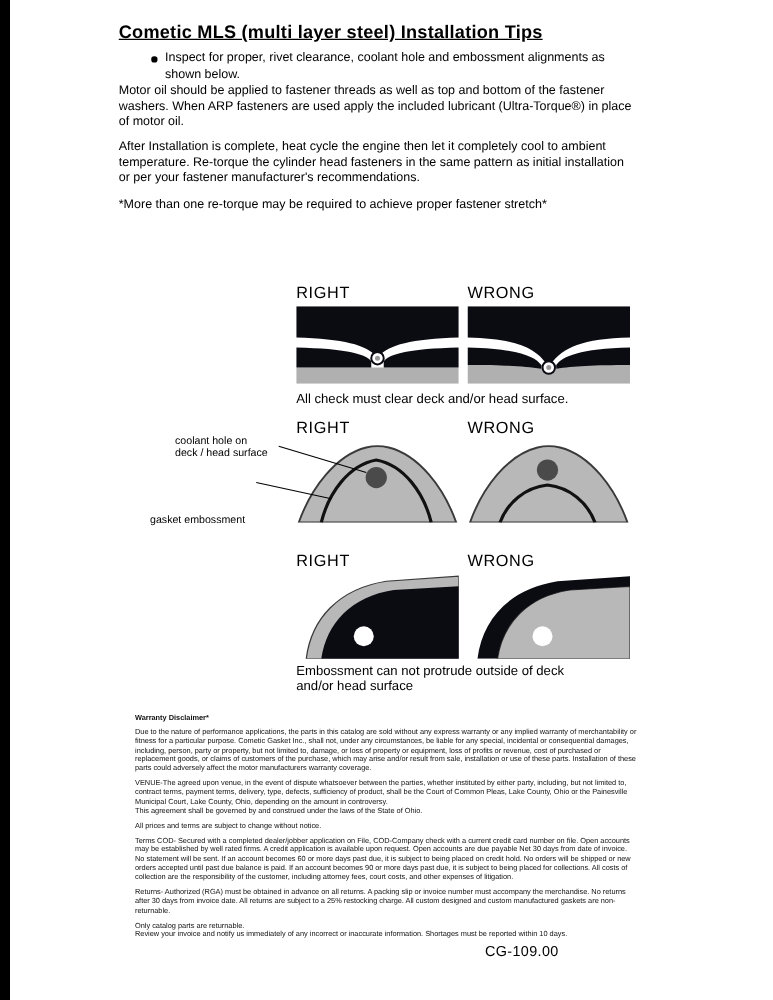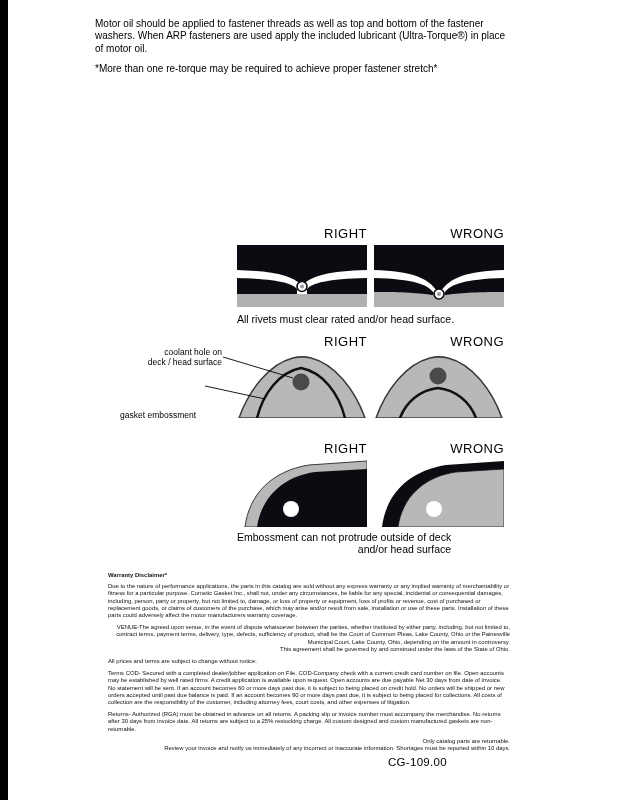--- a/index.html
+++ b/index.html
@@ -27,25 +27,25 @@
     content:""; position:absolute; left:0; top:4px; width:4.6px; height:4.6px;
     background:#000; border-radius:50%;
   }
   .diesel-heading { font-size:12.5px; font-weight:bold; margin:11px 0 8px 0; }
   .head-block p { font-size:10px; line-height:12.4px; margin:0 0 8px 0; width:414px; }
   .note { margin-top:2px; }
 
   
   .diagram-area { position:absolute; left:95px; top:226px; width:480px; height:332px; }
   .diagram-area * { position:absolute; }
-  .fig-label { width:130px; text-align:right; font-size:13px; letter-spacing:0.5px; }
+  .fig-label { width:130px; text-align:left; font-size:13px; letter-spacing:0.5px; }
   .fig { width:130px; }
   .fig svg { position:static; display:block; }
   .caption { font-size:10.5px; line-height:12px; }
-  .pre { white-space:pre-line;text-align:right; }
+  .pre { white-space:pre-line; }
 
   .r1-label-right { left:142px; top:0; }
   .r1-label-wrong { left:279px; top:0; }
   .r1-fig-right   { left:142px; top:19px; }
   .r1-fig-wrong   { left:279px; top:19px; }
   .r1-caption     { left:142px; top:87px; }
 
   .r2-label-right { left:142px; top:108px; }
   .r2-label-wrong { left:279px; top:108px; }
   .r2-fig-right   { left:142px; top:126px; }
@@ -71,23 +71,26 @@
   .warranty p { margin:0 0 5px 0; }
 
   .footer-code { position:absolute; left:388px; top:756px; font-size:11.5px; letter-spacing:0.3px; }
 </style>
 </head>
 <body>
 
 <div class="edge-bar"></div>
 
 <div class="head-block">
+  <h1 class="title">Cometic MLS (multi layer steel) Installation Tips</h1>
   <ul class="subtips">
+    <li>Inspect for proper, rivet clearance, coolant hole and embossment alignments as shown below.</li>
   </ul>
   <p>Motor oil should be applied to fastener threads as well as top and bottom of the fastener washers. When ARP fasteners are used apply the included lubricant (Ultra-Torque®) in place of motor oil.</p>
+  <p>After Installation is complete, heat cycle the engine then let it completely cool to ambient temperature. Re-torque the cylinder head fasteners in the same pattern as initial installation or per your fastener manufacturer's recommendations.</p>
   <p class="note">*More than one re-torque may be required to achieve proper fastener stretch*</p>
 </div>
 
 <div class="diagram-area">
 
   <div class="fig-label r1-label-right">RIGHT</div>
   <div class="fig-label r1-label-wrong">WRONG</div>
   <div class="fig r1-fig-right">
     <svg width="130" height="62" viewBox="0 0 130 62">
       <rect width="130" height="62" fill="#fff"></rect>
@@ -103,21 +106,21 @@
     <svg width="130" height="62" viewBox="0 0 130 62">
       <rect width="130" height="62" fill="#fff"></rect>
       <rect y="47" width="130" height="15" fill="#b0b0b0"></rect>
       <path d="M0,0 H130 V25 C92,26 76,33 67,46 Q65,49 63,46 C54,33 38,26 0,25 Z" fill="#0b0b12"></path>
       <path d="M0,33 C40,34 54,40 59,47 L59,50 C45,48 30,47 0,47 Z" fill="#0b0b12"></path>
       <path d="M130,33 C90,34 76,40 71,47 L71,50 C85,48 100,47 130,47 Z" fill="#0b0b12"></path>
       <circle cx="65" cy="49" r="5" fill="#fff" stroke="#0b0b12" stroke-width="1.6"></circle>
       <circle cx="65" cy="49" r="2" fill="#9a9a9a"></circle>
     </svg>
   </div>
-  <div class="caption r1-caption">All rivets must clear rated and/or head surface.</div>
+  <div class="caption r1-caption">All check must clear deck and/or head surface.</div>
 
   <div class="fig-label r2-label-right">RIGHT</div>
   <div class="fig-label r2-label-wrong">WRONG</div>
   <div class="ann-coolant pre">coolant hole on
 deck / head surface</div>
   <div class="ann-emboss">gasket embossment</div>
   <div class="fig r2-fig-right">
     <svg width="130" height="66" viewBox="0 0 130 66">
       <rect width="130" height="66" fill="#fff"></rect>
       <path d="M2,66 C12,38 32,12 56,6 C62,4.5 68,4.5 74,6 C98,12 118,38 128,66 Z" fill="#b8b8b8" stroke="#3a3a3a" stroke-width="1.5"></path>

